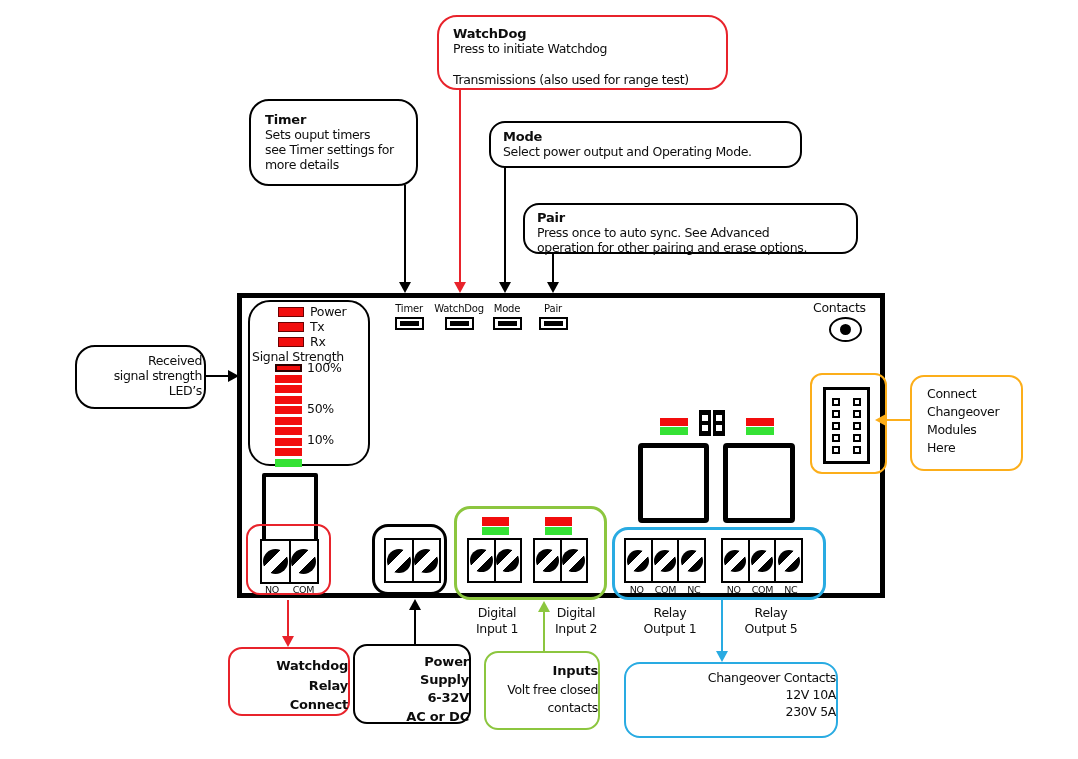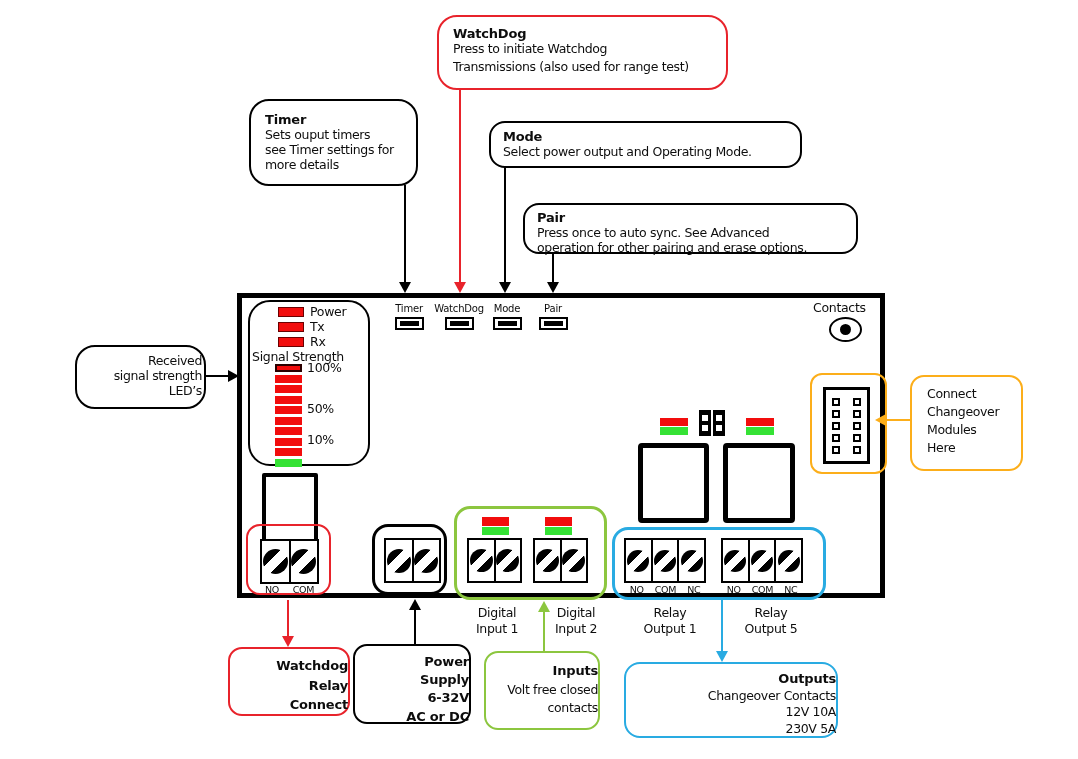--- a/index.html
+++ b/index.html
@@ -247,21 +247,21 @@
     <span style="display:block">Output 1</span>
   </div>
   <div class="port-lab" style="left:731px;top:605px;width:80px">
     <span style="display:block">Relay</span>
     <span style="display:block">Output 5</span>
   </div>
 
   <div class="callout c-red" style="left:437px;top:15px;width:291px;height:75px;border-radius:20px;padding:9px 10px 0 14px">
     <div class="t">WatchDog</div>
     <div class="l">Press to initiate Watchdog</div>
-    <div class="l" style="margin-top:3px">Transmissions (also used for range test)</div>
+    <div class="l" style="margin-top:16px">Transmissions (also used for range test)</div>
   </div>
 
   <div class="callout" style="left:249px;top:99px;width:169px;height:87px;border-radius:20px;padding:11px 6px 0 14px">
     <div class="t">Timer</div>
     <div class="l">Sets ouput timers</div>
     <div class="l">see Timer settings for</div>
     <div class="l">more details</div>
   </div>
 
   <div class="callout" style="left:489px;top:121px;width:313px;height:47px;border-radius:16px;padding:6px 8px 0 12px">
@@ -301,21 +301,20 @@
     <div class="t">AC or DC</div>
   </div>
 
   <div class="callout c-green ctr" style="left:484px;top:651px;width:116px;height:79px;border-radius:14px;padding:8px 0 0 0;line-height:1.5">
     <div class="t">Inputs</div>
     <div class="l">Volt free closed</div>
     <div class="l">contacts</div>
   </div>
 
   <div class="callout c-blue ctr" style="left:624px;top:662px;width:214px;height:76px;border-radius:16px;padding:6px 0 0 0;line-height:1.35">
-    <div class="t">Outputs</div>
     <div class="l">Changeover Contacts</div>
     <div class="l">12V 10A</div>
     <div class="l">230V 5A</div>
   </div>
 
   <div class="vline" style="left:404px;top:185px;height:98px"></div>
   <div class="ah down" style="left:399px;top:282px"></div>
 
   <div class="vline red" style="left:459px;top:89px;height:194px"></div>
   <div class="ah down red" style="left:454px;top:282px"></div>

